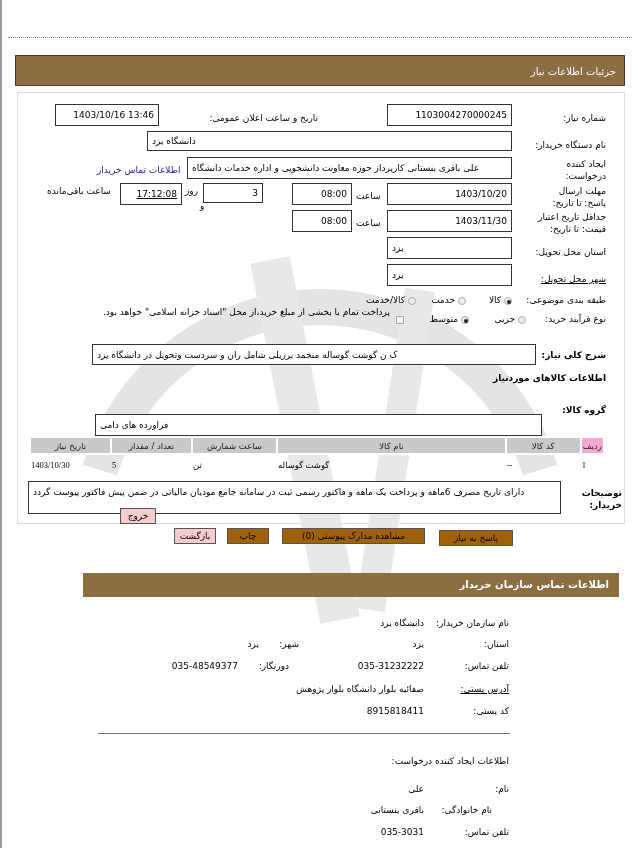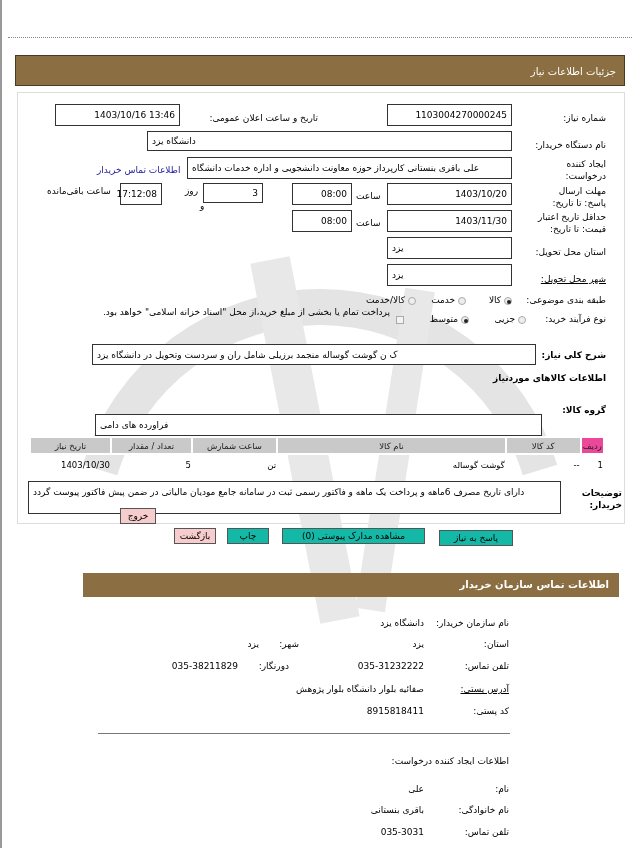--- a/index.html
+++ b/index.html
@@ -12,23 +12,23 @@
   .lbl { position:absolute; direction:rtl; text-align:right; font-size:9px; line-height:12px; }
   .box { position:absolute; border:1px solid #333; background:#fff; direction:rtl; text-align:right; padding:0 4px; font-size:9px; display:flex; align-items:center; justify-content:flex-end; }
   .box.ltr { direction:ltr; justify-content:flex-end; }
   .link { position:absolute; color:#1a1a9a; font-size:9px; direction:rtl; }
   .radio { display:inline-block; width:8px; height:8px; border-radius:50%; border:1px solid #aaa; background:#eee; vertical-align:middle; position:relative; }
   .radio.on::after { content:""; position:absolute; left:2px; top:2px; width:4px; height:4px; border-radius:50%; background:#222; }
   .check { display:inline-block; width:8px; height:8px; border:1px solid #aaa; background:#f3f3f3; vertical-align:middle; }
   .bold { font-weight:bold; }
   table.items { position:absolute; left:29px; top:436px; width:576px; border-collapse:collapse; direction:rtl; font-size:8.5px; }
   table.items th { background:#c9c9c9; color:#222; font-weight:normal; height:17px; border:2px solid #fff; }
-  table.items td { text-align:right; height:20px; }
+  table.items td { text-align:left; height:20px;font-family:Liberation Serif, serif; }
   .btn { position:absolute; height:16px; border:1px solid #555; font-size:9px; display:flex; align-items:center; justify-content:center; direction:rtl; }
-  .btn.green { background:#14b8a6; }
+  .btn.green { background:#a16207; }
   .btn.red { background:#f7cccc; }
   .header-bar2 { position:absolute; left:83px; top:573px; width:536px; height:24px; background:#8b6e42; color:#fff; font-weight:bold; font-size:10px; direction:rtl; padding:6px 10px; }
   .hr { position:absolute; left:98px; top:733px; width:412px; border-top:1px solid #777; }
 </style>
 </head>
 <body>
 
 <div class="left-rule"></div>
 <div class="dotted"></div>
 
@@ -40,37 +40,37 @@
 
 <svg class="watermark" viewBox="0 0 560 520">
   <path d="M60 330 A230 230 0 0 1 500 330" fill="none" stroke="#e4e4e4" stroke-width="36"></path>
   <path d="M230 120 L300 480" stroke="#e8e8e8" stroke-width="40"></path>
   <path d="M380 150 L330 470" stroke="#e8e8e8" stroke-width="30"></path>
 </svg>
 
 <div class="lbl" style="right:28px;top:112px;">شماره نیاز:</div>
 <div class="box ltr" style="left:387px;top:104px;width:125px;height:22px;">1103004270000245</div>
 <div class="lbl" style="left:188px;top:112px;width:130px;">تاریخ و ساعت اعلان عمومی:</div>
-<div class="box ltr" style="left:55px;top:104px;width:125px;height:22px;">1403/10/16 13:46</div>
+<div class="box ltr" style="left:55px;top:104px;width:104px;height:22px;">1403/10/16 13:46</div>
 
 <div class="lbl" style="right:28px;top:139px;">نام دستگاه خریدار:</div>
 <div class="box" style="left:147px;top:131px;width:365px;height:20px;">دانشگاه یزد</div>
 
 <div class="lbl" style="right:28px;top:158px;width:60px;">ایجاد کننده درخواست:</div>
 <div class="box" style="left:187px;top:157px;width:325px;height:22px;overflow:hidden;">علی باقری بنستانی کارپرداز حوزه معاونت دانشجویی و اداره خدمات دانشگاه</div>
 <div class="link" style="left:97px;top:165px;">اطلاعات تماس خریدار</div>
 
 <div class="lbl" style="right:28px;top:185px;width:70px;">مهلت ارسال پاسخ: تا تاریخ:</div>
 <div class="box ltr" style="left:387px;top:183px;width:125px;height:22px;">1403/10/20</div>
 <div class="lbl" style="left:356px;top:190px;">ساعت</div>
 <div class="box ltr" style="left:292px;top:183px;width:60px;height:22px;">08:00</div>
 <div class="box ltr" style="left:203px;top:183px;width:60px;height:20px;">3</div>
 <div class="lbl" style="left:185px;top:185px;">روز</div>
 <div class="lbl" style="left:200px;top:200px;">و</div>
-<div class="box ltr" style="left:120px;top:183px;width:42px;height:22px;">17:12:08</div>
+<div class="box ltr" style="left:120px;top:183px;width:62px;height:22px;text-decoration:underline;">17:12:08</div>
 <div class="lbl" style="left:47px;top:185px;">ساعت باقی‌مانده</div>
 
 <div class="lbl" style="right:28px;top:211px;width:80px;">حداقل تاریخ اعتبار قیمت: تا تاریخ:</div>
 <div class="box ltr" style="left:387px;top:210px;width:125px;height:22px;">1403/11/30</div>
 <div class="lbl" style="left:356px;top:217px;">ساعت</div>
 <div class="box ltr" style="left:292px;top:210px;width:60px;height:22px;">08:00</div>
 
 <div class="lbl" style="right:28px;top:246px;">استان محل تحویل:</div>
 <div class="box" style="left:387px;top:237px;width:125px;height:22px;">یزد</div>
 <div class="lbl" style="right:28px;top:273px;text-decoration:underline;">شهر محل تحویل:</div>
@@ -89,21 +89,21 @@
 
 <div class="lbl bold" style="right:28px;top:349px;">شرح کلی نیاز:</div>
 <div class="box" style="left:92px;top:344px;width:444px;height:21px;">ک ن گوشت گوساله منجمد برزیلی شامل ران و سردست وتحویل در دانشگاه یزد</div>
 <div class="lbl bold" style="right:28px;top:372px;">اطلاعات کالاهای موردنیاز</div>
 <div class="lbl bold" style="right:28px;top:404px;">گروه کالا:</div>
 <div class="box" style="left:95px;top:414px;width:447px;height:22px;">فراورده های دامی</div>
 
 <table class="items">
   <thead>
     <tr>
-      <th style="width:22px;background:#ec4899;">ردیف</th>
+      <th style="width:22px;background:#f9a8d4;">ردیف</th>
       <th style="width:74px;">کد کالا</th>
       <th style="width:226px;">نام کالا</th>
       <th style="width:84px;">ساعت شمارش</th>
       <th style="width:80px;">تعداد / مقدار</th>
       <th style="width:80px;">تاریخ نیاز</th>
     </tr>
   </thead>
   <tbody>
     <tr>
       <td>1</td>
@@ -131,27 +131,27 @@
 
 <div class="lbl" style="right:125px;top:617px;">نام سازمان خریدار:</div>
 <div class="lbl" style="right:210px;top:617px;">دانشگاه یزد</div>
 <div class="lbl" style="right:125px;top:638px;">استان:</div>
 <div class="lbl" style="right:210px;top:638px;">یزد</div>
 <div class="lbl" style="right:335px;top:638px;">شهر:</div>
 <div class="lbl" style="right:375px;top:638px;">یزد</div>
 <div class="lbl" style="right:125px;top:660px;">تلفن تماس:</div>
 <div class="lbl" style="right:210px;top:660px;">035-31232222</div>
 <div class="lbl" style="right:345px;top:660px;">دورنگار:</div>
-<div class="lbl" style="right:396px;top:660px;">035-38211829</div>
+<div class="lbl" style="right:396px;top:660px;">035-48549377</div>
 <div class="lbl" style="right:125px;top:683px;text-decoration:underline;">آدرس پستی:</div>
 <div class="lbl" style="right:210px;top:683px;">صفائیه بلوار دانشگاه بلوار پژوهش</div>
 <div class="lbl" style="right:125px;top:705px;">کد پستی:</div>
 <div class="lbl" style="right:210px;top:705px;">8915818411</div>
 
 <div class="hr"></div>
 
 <div class="lbl" style="right:125px;top:755px;">اطلاعات ایجاد کننده درخواست:</div>
 <div class="lbl" style="right:125px;top:783px;">نام:</div>
 <div class="lbl" style="right:210px;top:783px;">علی</div>
-<div class="lbl" style="right:125px;top:804px;">نام خانوادگی:</div>
+<div class="lbl" style="right:142px;top:804px;">نام خانوادگی:</div>
 <div class="lbl" style="right:210px;top:804px;">باقری بنستانی</div>
 <div class="lbl" style="right:125px;top:826px;">تلفن تماس:</div>
 <div class="lbl" style="right:210px;top:826px;">035-3031</div>
 
 </body></html>

